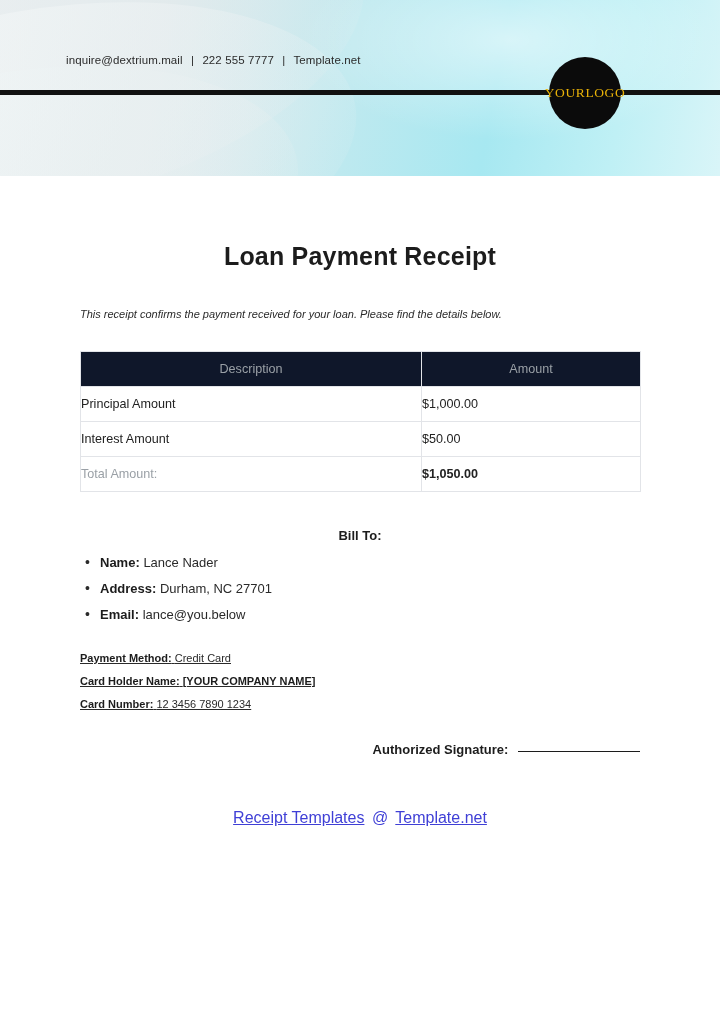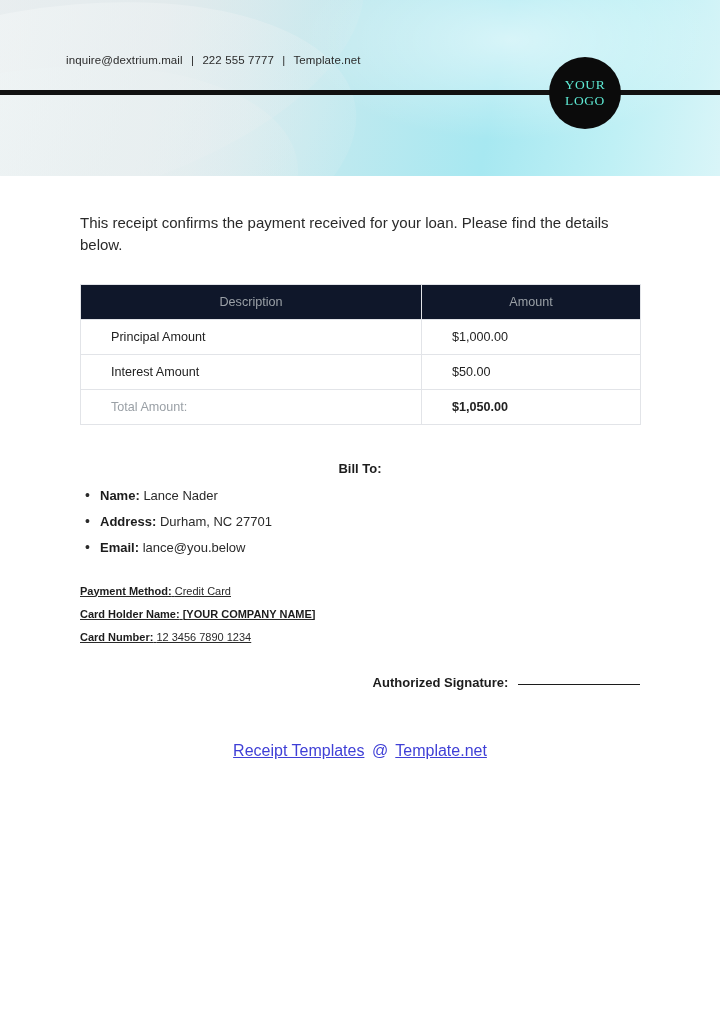--- a/index.html
+++ b/index.html
@@ -87,23 +87,23 @@
   }
 
   .logo-badge {
     position: absolute;
     left: 549px;
     top: 57px;
     width: 72px;
     height: 72px;
     border-radius: 50%;
     background: #0b0b0b;
-    color: #5eead4;
+    color: #eab308;
     display: flex;
-    flex-direction: column;
+    flex-direction: row;
     align-items: center;
     justify-content: center;
     font-family: "Liberation Serif", serif;
     font-size: 13.5px;
     line-height: 16px;
     letter-spacing: 0.6px;
     text-align: center;
   }
 
   
@@ -117,44 +117,45 @@
     padding-top: 66px;
     text-align: center;
     font-size: 25px;
     font-weight: bold;
     color: #1c1c1c;
     letter-spacing: 0.2px;
   }
 
   .intro {
     margin-top: 36px;
-    font-size: 15px;
+    font-size: 11px;
     color: #2a2a2a;
     line-height: 1.45;
+    font-style: italic;
   }
 
   
   table.amounts {
     margin-top: 28px;
     width: 560px;
     border-collapse: collapse;
     table-layout: fixed;
     font-size: 12.6px;
   }
   table.amounts th {
     background: #0f172a;
     color: #9aa0a6;
     font-weight: normal;
     font-size: 12.6px;
     text-align: center;
     padding: 10px 12px;
     border: 1px solid #e2e4e8;
   }
   table.amounts td {
-    padding: 10px 30px;
+    padding: 10px 0;
     border: 1px solid #e2e4e8;
     color: #222222;
     vertical-align: middle;
   }
   table.amounts col.c1 { width: 341px; }
   table.amounts col.c2 { width: 219px; }
   table.amounts tr.total td.label {
     color: #9aa0a6;
   }
   table.amounts tr.total td.value {
@@ -266,20 +267,21 @@
     <div class="header-rule"></div>
 
     <div class="logo-badge">
       <span>YOUR</span>
       <span>LOGO</span>
     </div>
   </div>
 
   <div class="content">
 
+    <h1 class="doc-title">Loan Payment Receipt</h1>
 
     <p class="intro">This receipt confirms the payment received for your loan. Please find the details below.</p>
 
     <table class="amounts">
       <colgroup>
           <col class="c1">
           <col class="c2">
         </colgroup>
       <thead>
         <tr>

